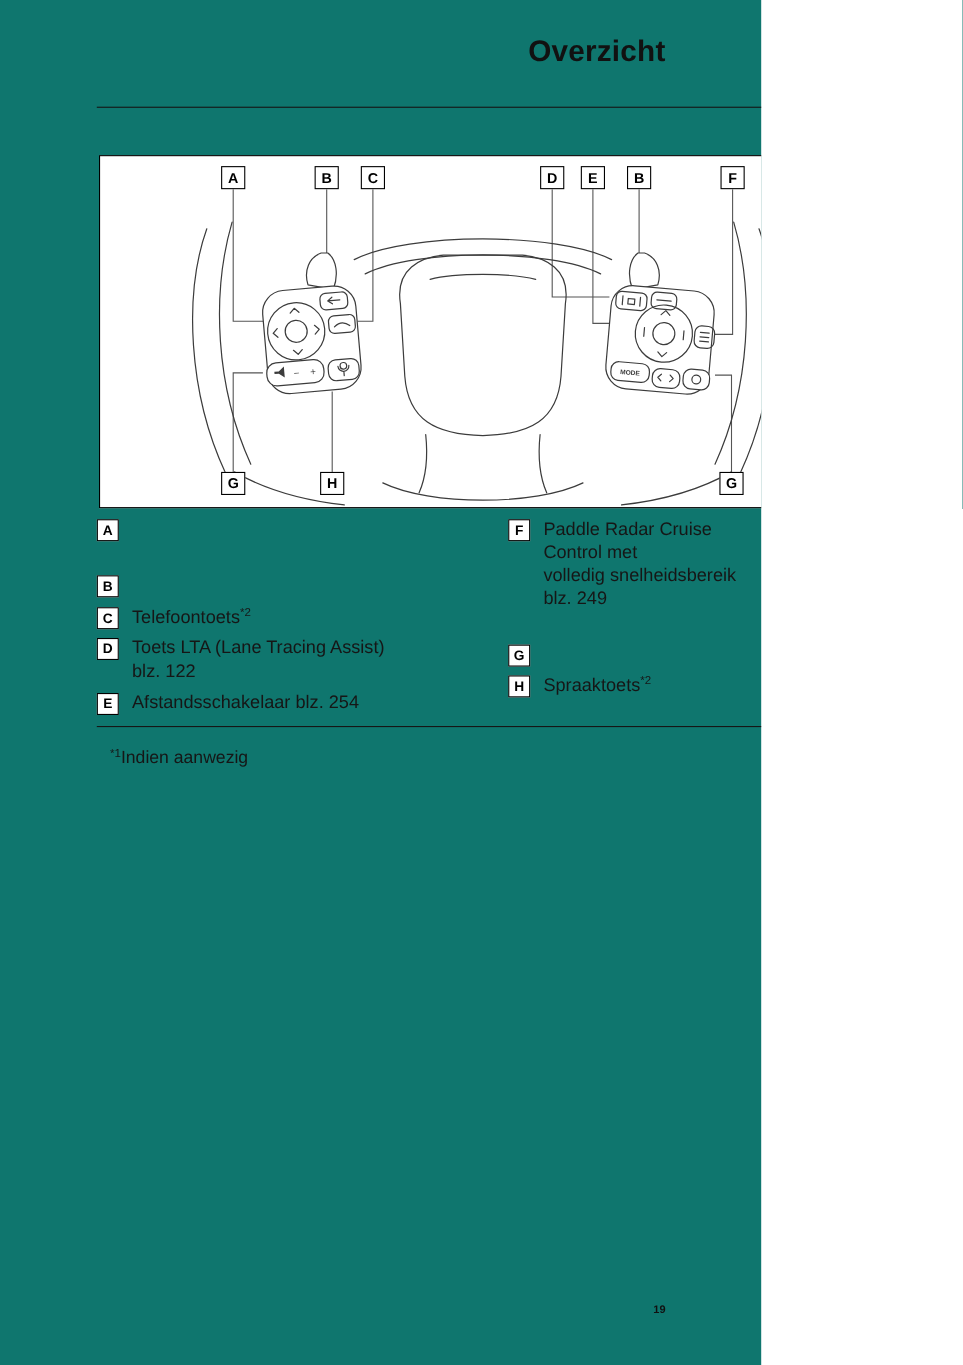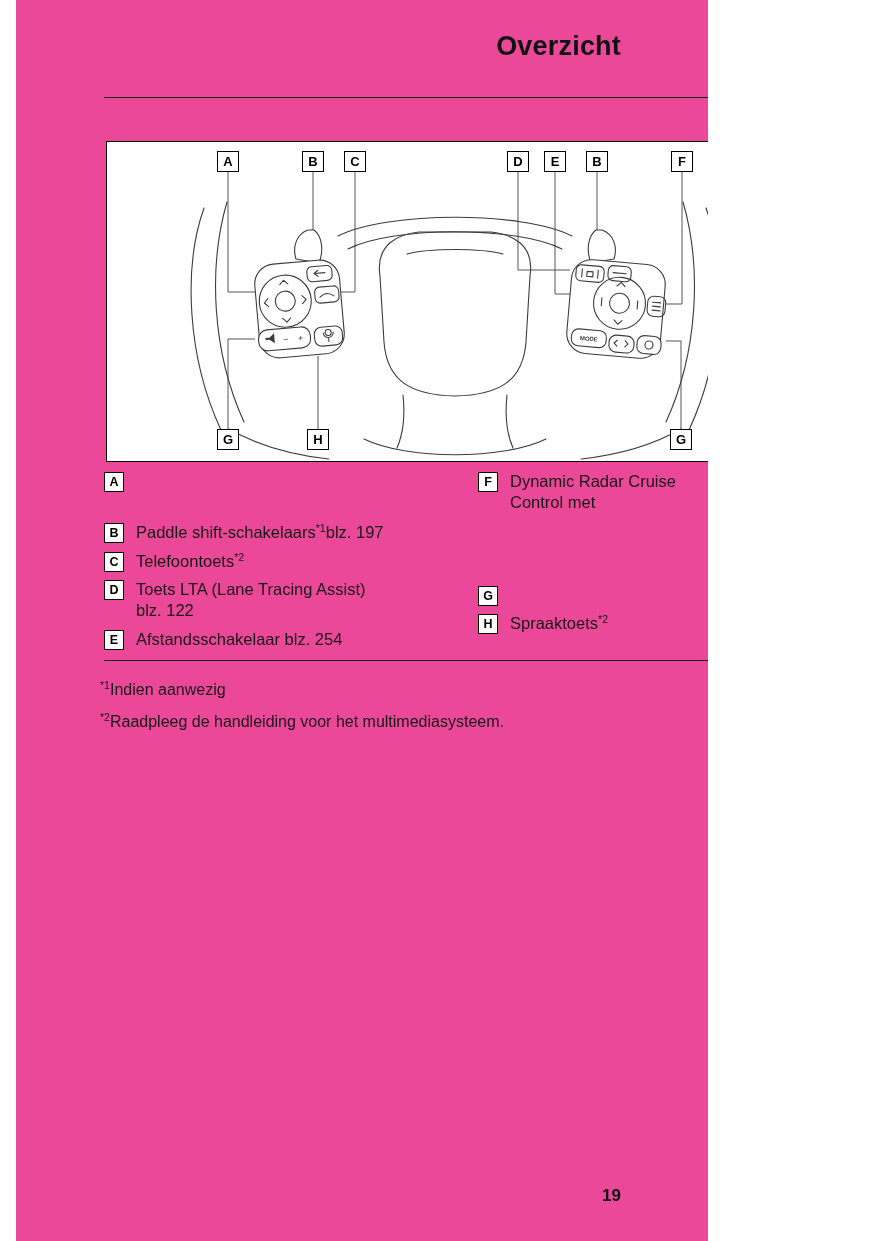--- a/index.html
+++ b/index.html
@@ -1,19 +1,19 @@
 <!DOCTYPE html>
 <html><head>
 <meta charset="utf-8">
 <style>
   * { margin:0; padding:0; box-sizing:border-box; }
   body { background:#ffffff; }
   .page {
-    position:relative; width:692px; height:1241px; background:#ec4899;
-    font-family:"Liberation Sans", sans-serif; color:#161616; overflow:hidden;margin-left:16px;
+    position:relative; width:692px; height:1241px; background:#0f766e;
+    font-family:"Liberation Sans", sans-serif; color:#161616; overflow:hidden;
   }
   .page-title {
     position:absolute; top:31px; right:87px;
     font-size:27px; font-weight:700; letter-spacing:0.2px; color:#111;
   }
   .rule-top { position:absolute; left:88px; top:97px; width:700px; border-top:1.6px solid #161616; }
   .chapter-tab { position:absolute; left:806px; top:115px; width:69px; height:78px; background:#9c9c9c; }
   .chapter-side-label {
     position:absolute; left:805px; top:207px;
     writing-mode:vertical-rl; font-size:15.5px; color:#161616; letter-spacing:0.5px;
@@ -27,22 +27,22 @@
   }
   .legend-item { position:absolute; display:flex; gap:12px; align-items:flex-start; }
   .key-box {
     flex:0 0 auto; width:20px; height:20px; margin-top:1px; border:1.4px solid #000;
     display:inline-flex; align-items:center; justify-content:center;
     font-size:12.5px; font-weight:700; color:#000; background:#fff;
   }
   .legend-text { font-size:16.5px; line-height:21px; color:#161616; }
   .legend-text sup, .footnote sup { font-size:10.5px; line-height:0; vertical-align:6px; }
   .rule-bottom { position:absolute; left:88px; top:660px; width:700px; border-top:1.2px solid #161616; }
-  .footnote { position:absolute; left:84px; font-size:16px; color:#161616; }
-  .page-number { position:absolute; right:87px; top:1186px; font-size:17px; font-weight:700; color:#111; }
+  .footnote { position:absolute; left:100px; font-size:16px; color:#161616; }
+  .page-number { position:absolute; right:87px; top:1186px; font-size:10px; font-weight:700; color:#111; }
 </style>
 </head>
 <body>
 
 <div class="page">
 
   <div class="page-title">Overzicht</div>
   <div class="rule-top"></div>
   <div class="chapter-tab"></div>
   <div class="chapter-side-label">Overzicht</div>
@@ -141,23 +141,20 @@
     <div class="callout" style="left:110px; top:287px;">G</div>
     <div class="callout" style="left:200px; top:287px;">H</div>
     <div class="callout" style="left:563px; top:287px;">G</div>
   </div>
 
   <div class="legend-item" style="left:88px; top:471px;">
     <span class="key-box">A</span>
   </div>
   <div class="legend-item" style="left:88px; top:522px;">
     <span class="key-box">B</span>
-    <div class="legend-text">
-      <span>Paddle shift-schakelaars</span><sup>*1</sup><span>blz. 197</span>
-    </div>
   </div>
   <div class="legend-item" style="left:88px; top:551px;">
     <span class="key-box">C</span>
     <div class="legend-text">
       <span>Telefoontoets</span><sup>*2</sup><span></span>
     </div>
   </div>
   <div class="legend-item" style="left:88px; top:579px;">
     <span class="key-box">D</span>
     <div class="legend-text">
@@ -168,36 +165,34 @@
   <div class="legend-item" style="left:88px; top:629px;">
     <span class="key-box">E</span>
     <div class="legend-text">
       <div>Afstandsschakelaar blz. 254</div>
     </div>
   </div>
 
   <div class="legend-item" style="left:462px; top:471px;">
     <span class="key-box">F</span>
     <div class="legend-text">
-      <div>Dynamic Radar Cruise Control met</div>
+      <div>Paddle Radar Cruise Control met</div>
+      <div>volledig snelheidsbereik blz. 249</div>
     </div>
   </div>
   <div class="legend-item" style="left:462px; top:585px;">
     <span class="key-box">G</span>
   </div>
   <div class="legend-item" style="left:462px; top:613px;">
     <span class="key-box">H</span>
     <div class="legend-text">
       <span>Spraaktoets</span><sup>*2</sup><span></span>
     </div>
   </div>
 
   <div class="rule-bottom"></div>
 
   <div class="footnote" style="top:681px;">
     <sup>*1</sup><span>Indien aanwezig</span>
   </div>
-  <div class="footnote" style="top:713px;">
-    <sup>*2</sup><span>Raadpleeg de handleiding voor het multimediasysteem.</span>
-  </div>
 
   <div class="page-number">19</div>
 </div>
 
 </body></html>

